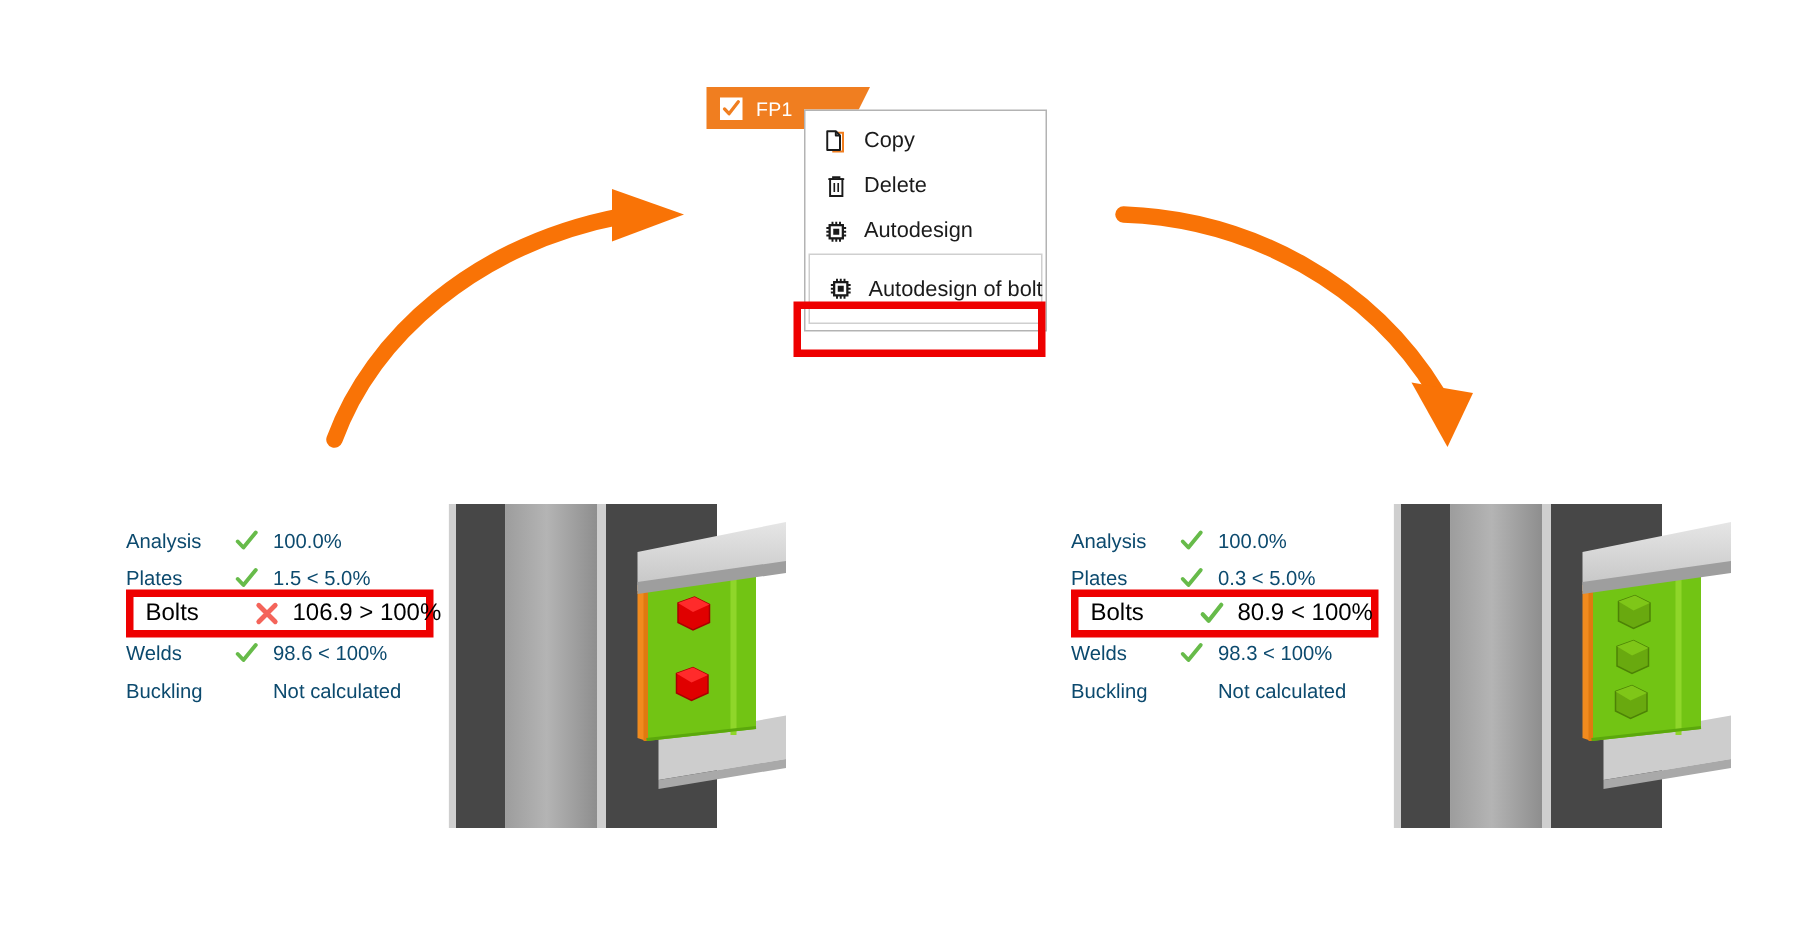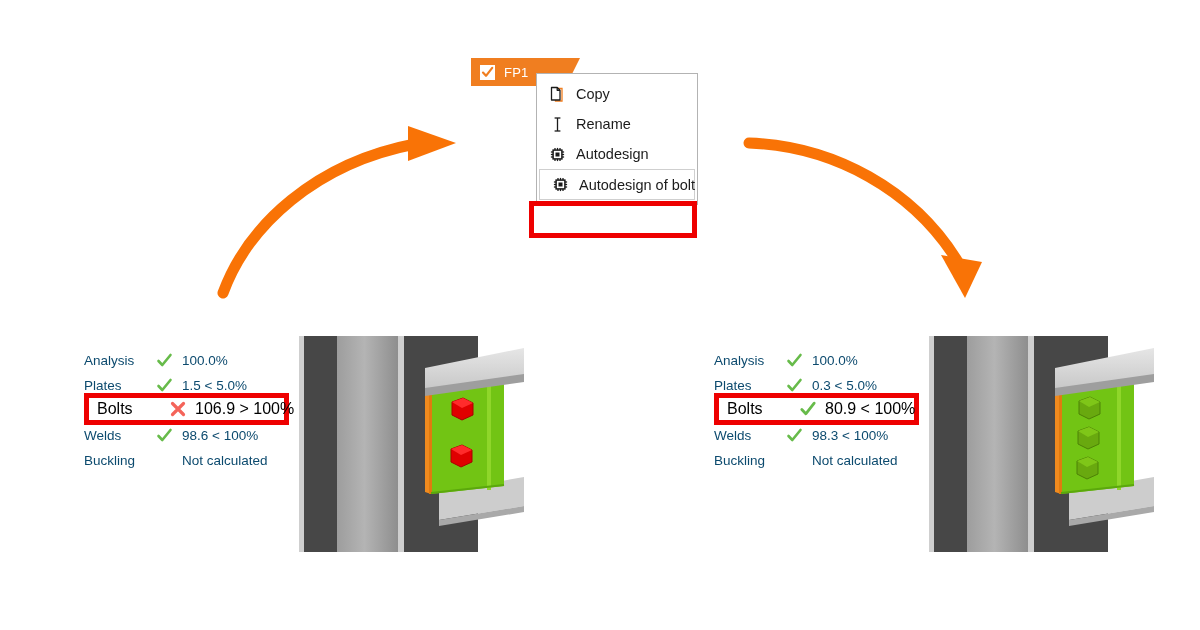--- a/index.html
+++ b/index.html
@@ -58,21 +58,21 @@
     height:30px;
     display:flex;align-items:center;
     padding-left:11px;
     box-sizing:border-box;
     font-size:14.5px;color:#1b1b1b;
   }
   .ctx-item.highlighted{
     background:#ffffff;
     border:1px solid #cfcfcf;
     margin:0 2px;
-    height:31px;
+    height:47px;
   }
   .ctx-ico{
     width:19px;height:19px;flex:0 0 auto;margin-right:9px;
     display:flex;align-items:center;justify-content:center;
   }
   .ctx-txt{white-space:nowrap;}
 
   .menu-redbox{
     position:absolute;
     left:58px;top:143px;
@@ -147,31 +147,33 @@
         <span class="ctx-ico">
           <svg width="17" height="17" viewBox="0 0 17 17">
             <path d="M6.5 2.5 H13 V15 H6.5 Z" fill="none" stroke="#f07e20" stroke-width="1.3"></path>
             <path d="M2.5 1.5 H8.2 L11 4.3 V14 H2.5 Z" fill="#ffffff" stroke="#1b1b1b" stroke-width="1.3" stroke-linejoin="round"></path>
             <path d="M8.2 1.5 V4.3 H11" fill="none" stroke="#1b1b1b" stroke-width="1.3" stroke-linejoin="round"></path>
           </svg>
         </span>
         <span class="ctx-txt">Copy</span>
       </div>
 
-
       <div class="ctx-item">
         <span class="ctx-ico">
           <svg width="17" height="17" viewBox="0 0 17 17">
-            <path d="M8.5 2 V15" stroke="#1b1b1b" stroke-width="1.3"></path>
-            <path d="M5.6 2 H11.4" stroke="#1b1b1b" stroke-width="1.3"></path>
-            <path d="M5.6 15 H11.4" stroke="#1b1b1b" stroke-width="1.3"></path>
+            <path d="M3.2 3.4 H13.8" stroke="#1b1b1b" stroke-width="1.3" fill="none"></path>
+            <path d="M6.4 3.4 V2.1 H10.6 V3.4" stroke="#1b1b1b" stroke-width="1.3" fill="none"></path>
+            <path d="M4.4 3.4 H12.6 V14.6 H4.4 Z" stroke="#1b1b1b" stroke-width="1.3" fill="none"></path>
+            <path d="M7.2 6 V12" stroke="#1b1b1b" stroke-width="1.1"></path>
+            <path d="M9.8 6 V12" stroke="#1b1b1b" stroke-width="1.1"></path>
           </svg>
         </span>
-        <span class="ctx-txt">Rename</span>
+        <span class="ctx-txt">Delete</span>
       </div>
+
 
       <div class="ctx-item">
         <span class="ctx-ico">
           <svg width="17" height="17" viewBox="0 0 17 17">
             <rect x="4.1" y="4.1" width="8.8" height="8.8" fill="none" stroke="#1b1b1b" stroke-width="1.5"></rect>
             <rect x="6.5" y="6.5" width="4" height="4" fill="#1b1b1b"></rect>
             <g stroke="#1b1b1b" stroke-width="1.3">
               <path d="M6 4.1 V1.9"></path>
                 <path d="M8.5 4.1 V1.9"></path>
                 <path d="M11 4.1 V1.9"></path>

